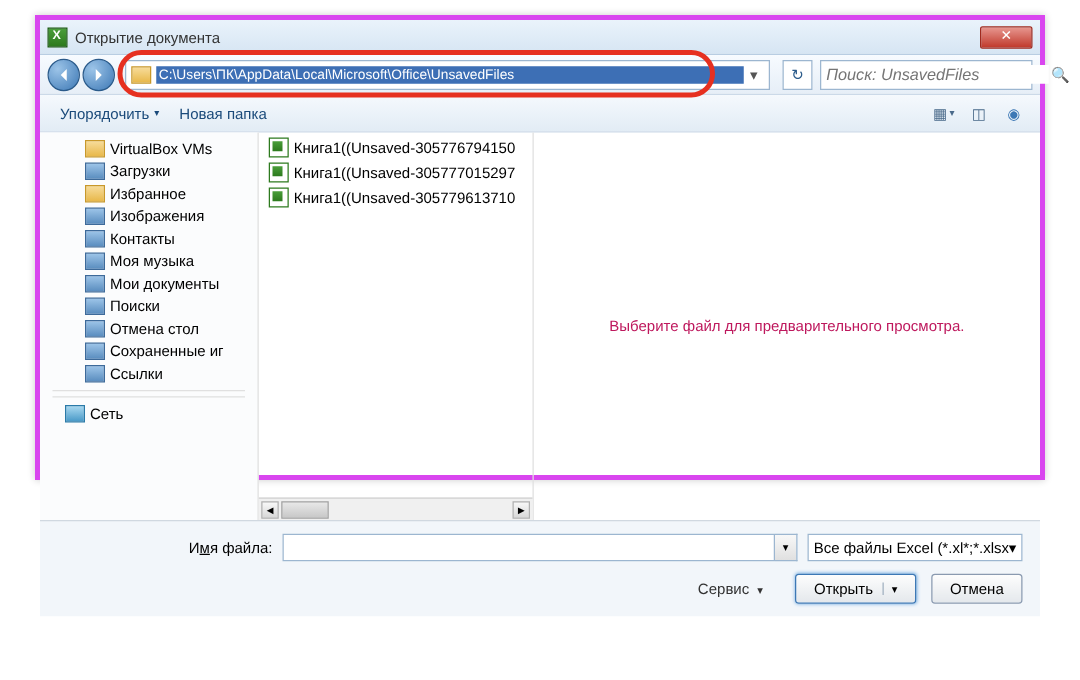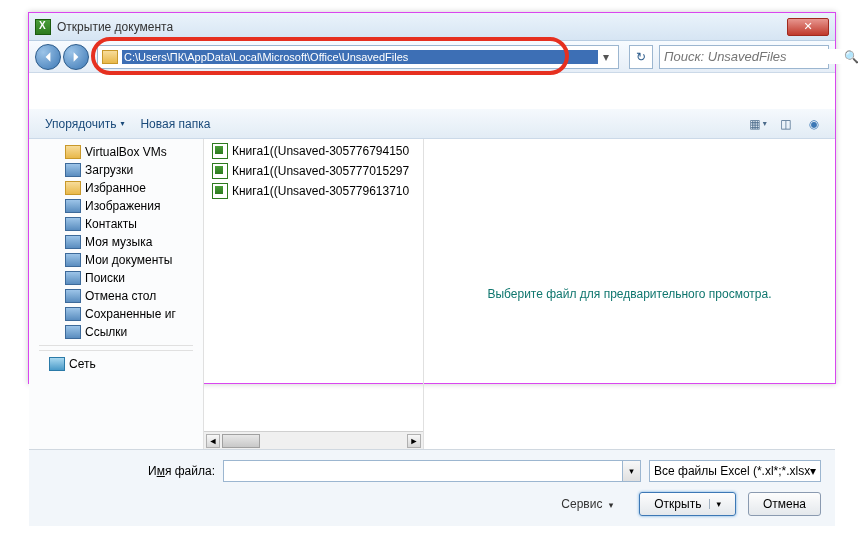--- a/index.html
+++ b/index.html
@@ -1,36 +1,36 @@
 <!DOCTYPE html>
 <html><head>
 <meta charset="utf-8">
 <style>
 * { box-sizing: border-box; margin: 0; padding: 0; font-family: 'Segoe UI', Tahoma, sans-serif; font-size: 12px; }
 body { background: #fff; width: 864px; height: 544px; position: relative; }
-.window { position: absolute; left: 28px; top: 12px; width: 808px; height: 372px; border: 1px solid #d946ef; background: #fff; box-shadow: 0 0 6px rgba(0,0,0,0.2); }
+.window { position: absolute; left: 28px; top: 12px; width: 808px; height: 372px; border: 4px solid #d946ef; background: #fff; box-shadow: 0 0 6px rgba(0,0,0,0.2); }
 .titlebar { height: 28px; background: linear-gradient(#eaf3fb, #d6e5f3); display: flex; align-items: center; padding: 0 6px; border-bottom: 1px solid #b8cde2; }
 .titlebar .app-icon { width: 16px; height: 16px; background: linear-gradient(#4a9e3a, #2d7a1e); border: 1px solid #1a5a0e; margin-right: 6px; position: relative; }
 .titlebar .app-icon::after { content: "X"; color: #fff; font-size: 10px; font-weight: bold; position: absolute; left: 3px; top: 0; }
 .titlebar .title { color: #333; flex: 1; }
 .titlebar .close-btn { width: 42px; height: 18px; background: linear-gradient(#e7968f, #c0392b); border: 1px solid #a02a1e; border-radius: 2px; color: #fff; text-align: center; line-height: 14px; cursor: pointer; font-size: 11px; }
 .navbar { height: 32px; background: linear-gradient(#f7fbff, #e6eef7); display: flex; align-items: center; padding: 2px 6px; border-bottom: 1px solid #cbd9e8; }
 .nav-btn { width: 26px; height: 26px; border-radius: 50%; background: radial-gradient(circle at 30% 30%, #9cc4e8, #3d78b5); border: 1px solid #2a5a8a; margin-right: 2px; display: flex; align-items: center; justify-content: center; color: #fff; cursor: pointer; }
 .nav-btn svg { width: 12px; height: 12px; fill: #fff; }
 .address-wrap { flex: 1; margin: 0 6px; position: relative; }
 .address-bar { width: 100%; height: 24px; border: 1px solid #9cb6d0; background: #fff; padding: 0 4px; display: flex; align-items: center; }
 .address-bar .folder-mini { width: 16px; height: 14px; background: linear-gradient(#f7dc9a, #e8b84a); border: 1px solid #c8982a; margin-right: 4px; }
 .address-bar input { border: none; flex: 1; background: #3d6fb5; color: #fff; padding: 1px 2px; font-size: 11px; }
 .address-drop { width: 16px; text-align: center; cursor: pointer; color: #555; }
 .highlight-oval { position: absolute; left: -6px; top: -8px; width: 478px; height: 38px; border: 4px solid #e63020; border-radius: 20px; pointer-events: none; }
 .refresh-btn { width: 24px; height: 24px; border: 1px solid #9cb6d0; background: #fff; margin-left: 4px; display: flex; align-items: center; justify-content: center; cursor: pointer; color: #2a5a8a; }
 .search-box { width: 170px; height: 24px; border: 1px solid #9cb6d0; background: #fff; margin-left: 6px; display: flex; align-items: center; padding: 0 4px; }
 .search-box input { border: none; flex: 1; font-style: italic; color: #888; font-size: 13px; outline: none; }
 .search-box .mag { color: #5a8dbf; margin-left: 2px; }
-.toolbar { height: 30px; background: linear-gradient(#f5f9fd, #e2ecf5); border-bottom: 1px solid #cbd9e8; display: flex; align-items: center; padding: 0 8px; margin-top: 36px; }
+.toolbar { height: 30px; background: linear-gradient(#f5f9fd, #e2ecf5); border-bottom: 1px solid #cbd9e8; display: flex; align-items: center; padding: 0 8px; }
 .toolbar .tb-item { color: #1a4a7a; padding: 4px 8px; cursor: pointer; display: flex; align-items: center; }
 .toolbar .tb-item .drop { margin-left: 4px; font-size: 8px; }
 .toolbar .spacer { flex: 1; }
 .toolbar .view-btn { width: 26px; height: 22px; border: 1px solid transparent; display: flex; align-items: center; justify-content: center; cursor: pointer; color: #4a6a8a; margin-left: 2px; }
 .content { display: flex; height: 310px; }
 .tree { width: 175px; border-right: 1px solid #e0e0e0; overflow-y: auto; padding: 4px 0; background: #fbfcfd; }
 .tree-item { display: flex; align-items: center; padding: 2px 4px 2px 20px; cursor: pointer; white-space: nowrap; overflow: hidden; }
 .tree-item.l2 { padding-left: 36px; }
 .tree-item .ticon { width: 16px; height: 14px; margin-right: 4px; flex-shrink: 0; }
 .folder-icon { background: linear-gradient(#f7dc9a, #e8b84a); border: 1px solid #c8982a; }
@@ -40,21 +40,21 @@
 .tree .sep { height: 1px; background: #e0e0e0; margin: 4px 10px; }
 .filelist { width: 220px; border-right: 1px solid #e0e0e0; display: flex; flex-direction: column; }
 .filelist .header { padding: 4px 8px; color: #4a6a8a; border-bottom: 1px solid #e8e8e8; }
 .filelist .files { flex: 1; overflow: hidden; padding: 2px 0; }
 .file-item { display: flex; align-items: center; padding: 2px 8px; cursor: pointer; white-space: nowrap; }
 .file-item .ficon { width: 16px; height: 16px; margin-right: 4px; position: relative; background: #fff; border: 1px solid #2d7a1e; flex-shrink: 0; }
 .file-item .ficon::after { content: ""; position: absolute; left: 2px; top: 2px; width: 8px; height: 8px; background: linear-gradient(#4a9e3a, #2d7a1e); }
 .filelist .hscroll { height: 18px; background: #f0f0f0; border-top: 1px solid #d0d0d0; display: flex; align-items: center; padding: 0 2px; }
 .hscroll .arrow { width: 14px; height: 14px; background: linear-gradient(#f8f8f8, #d8d8d8); border: 1px solid #b0b0b0; font-size: 9px; text-align: center; line-height: 12px; cursor: pointer; }
 .hscroll .thumb { width: 38px; height: 14px; background: linear-gradient(#e8e8e8, #c8c8c8); border: 1px solid #a0a0a0; margin-left: 2px; cursor: pointer; }
-.preview { flex: 1; display: flex; align-items: center; justify-content: center; color: #0f766e; padding: 10px; text-align: center; }
+.preview { flex: 1; display: flex; align-items: center; justify-content: center; color: #be185d; padding: 10px; text-align: center; }
 .bottom { border-top: 1px solid #d0d8e0; padding: 10px 14px; background: #f2f6fa; }
 .row { display: flex; align-items: center; margin-bottom: 10px; }
 .row .lbl { width: 180px; text-align: right; padding-right: 8px; }
 .row .lbl .ul { text-decoration: underline; }
 .filename-input { flex: 1; height: 22px; border: 1px solid #9cb6d0; background: #fff; padding: 0 4px; }
 .filename-drop { width: 18px; height: 22px; border: 1px solid #9cb6d0; border-left: none; background: linear-gradient(#f8f8f8, #e0e0e0); text-align: center; line-height: 20px; cursor: pointer; font-size: 9px; }
 .filter { width: 172px; height: 22px; border: 1px solid #9cb6d0; background: #fff; margin-left: 8px; display: flex; align-items: center; padding: 0 4px; cursor: pointer; }
 .filter span:first-child { flex: 1; white-space: nowrap; overflow: hidden; }
 .btn-row { display: flex; justify-content: flex-end; align-items: center; gap: 12px; }
 .btn-row .tools { color: #333; padding: 4px 6px; cursor: pointer; margin-right: 8px; }

